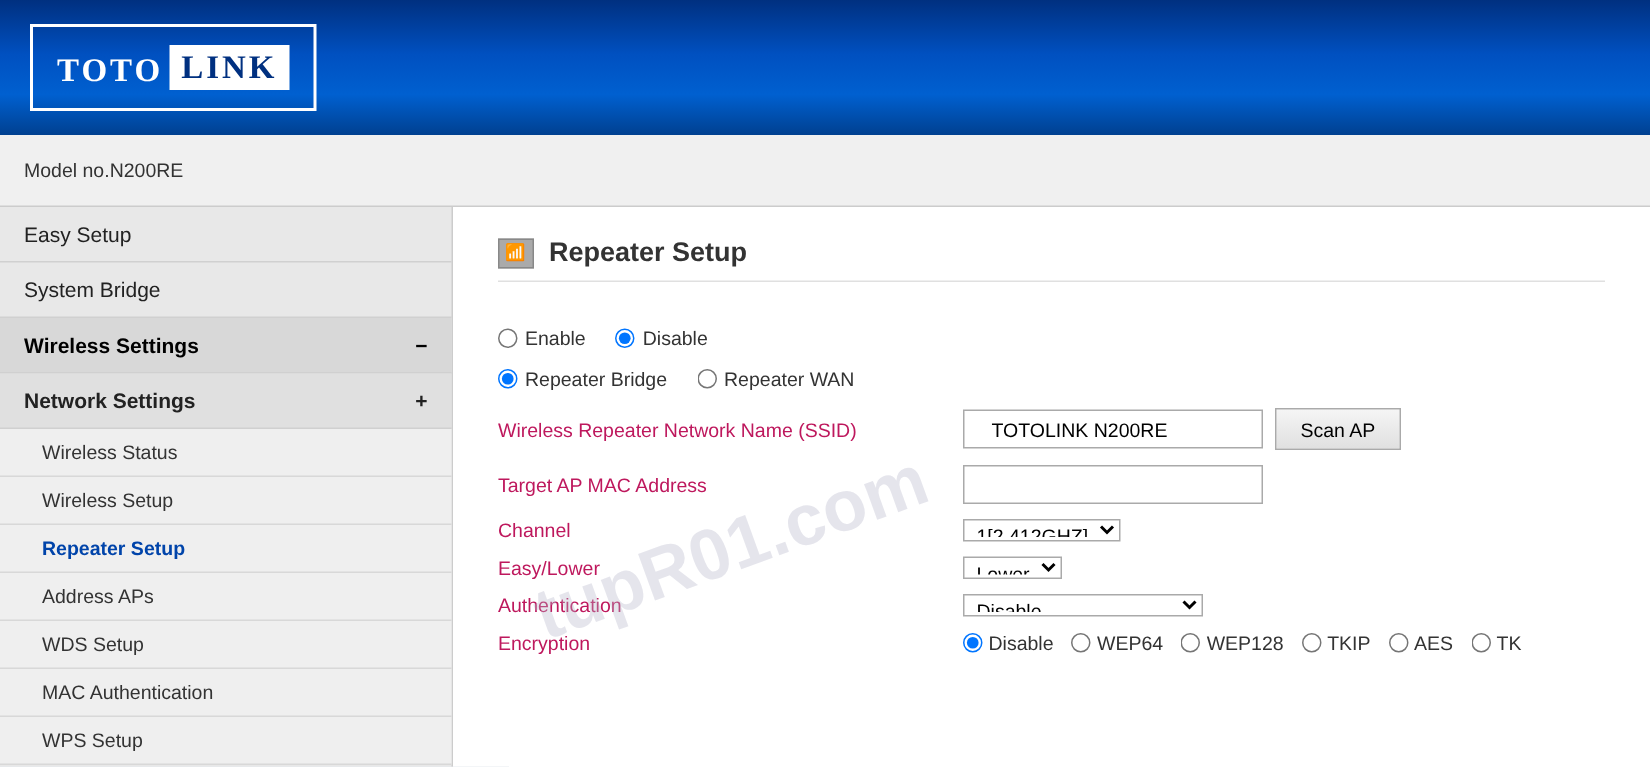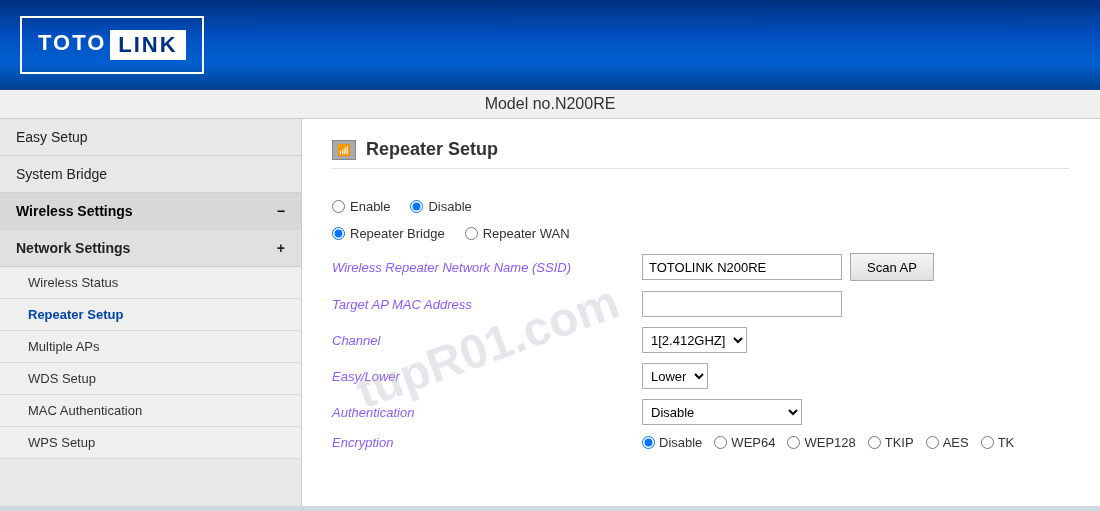--- a/index.html
+++ b/index.html
@@ -10,46 +10,46 @@
       background: linear-gradient(180deg, #003080 0%, #0050c0 40%, #0060d0 70%, #004090 100%);
       height: 90px;
       display: flex;
       align-items: center;
       padding: 0 20px;
     }
     .logo-box {
       border: 2px solid #ffffff;
       padding: 12px 16px;
       display: flex;
-      align-items: flex-start;
+      align-items: flex-end;
       gap: 4px;
+      font-family: Liberation Serif, serif;
     }
     .logo-toto {
       color: white;
       font-size: 22px;
       font-weight: bold;
       letter-spacing: 2px;
     }
     .logo-link {
       background: white;
       color: #003080;
       font-size: 22px;
       font-weight: bold;
       padding: 2px 8px;
       letter-spacing: 2px;
     }
 
     
     .model-bar {
       background: #f0f0f0;
       border-bottom: 1px solid #ccc;
-      padding: 5px 16px;
-      font-size: 16px;
-      color: #333;
-      text-align: center;
+      padding: 16px 16px;
+      font-size: 13px;
+      color: #333;
     }
 
     
     .main-layout {
       display: flex;
       height: calc(511px - 90px - 34px);
     }
 
     
     .sidebar {
@@ -133,33 +133,32 @@
     }
     .radio-label input[type="radio"] { cursor: pointer; }
 
     .form-row {
       display: flex;
       align-items: center;
       margin-bottom: 10px;
     }
     .form-label {
       width: 310px;
-      color: #8b5cf6;
+      color: #be185d;
       font-size: 13px;
       padding-right: 10px;
-      font-style: italic;
     }
     .form-control {
       display: flex;
       align-items: center;
       gap: 8px;
     }
     .text-input {
       height: 26px;
-      padding: 2px 6px;
+      padding: 2px 18px;
       border: 1px solid #aaa;
       font-size: 13px;
       width: 200px;
       background: white;
     }
     .mac-input {
       height: 26px;
       padding: 2px 6px;
       border: 1px solid #aaa;
       font-size: 13px;
@@ -169,21 +168,21 @@
     .scan-btn {
       padding: 0 16px;
       background: linear-gradient(180deg, #f5f5f5, #e0e0e0);
       border: 1px solid #aaa;
       font-size: 13px;
       cursor: pointer;
       height: 28px;
     }
 
     select {
-      height: 26px;
+      height: 15px;
       border: 1px solid #aaa;
       background: white;
       font-size: 13px;
       padding: 2px 4px;
       cursor: pointer;
     }
 
     .encryption-row {
       display: flex;
       align-items: center;
@@ -239,25 +238,28 @@
       <span>Wireless Settings</span>
       <span>−</span>
     </div>
     <div class="sidebar-item section-header">
       <span>Network Settings</span>
       <span>+</span>
     </div>
     <div class="sidebar-sub-item">
       <span>Wireless Status</span>
     </div>
+    <div class="sidebar-sub-item">
+      <span>Wireless Setup</span>
+    </div>
     <div class="sidebar-sub-item active">
       <span>Repeater Setup</span>
     </div>
     <div class="sidebar-sub-item">
-      <span>Multiple APs</span>
+      <span>Address APs</span>
     </div>
     <div class="sidebar-sub-item">
       <span>WDS Setup</span>
     </div>
     <div class="sidebar-sub-item">
       <span>MAC Authentication</span>
     </div>
     <div class="sidebar-sub-item">
       <span>WPS Setup</span>
     </div>

